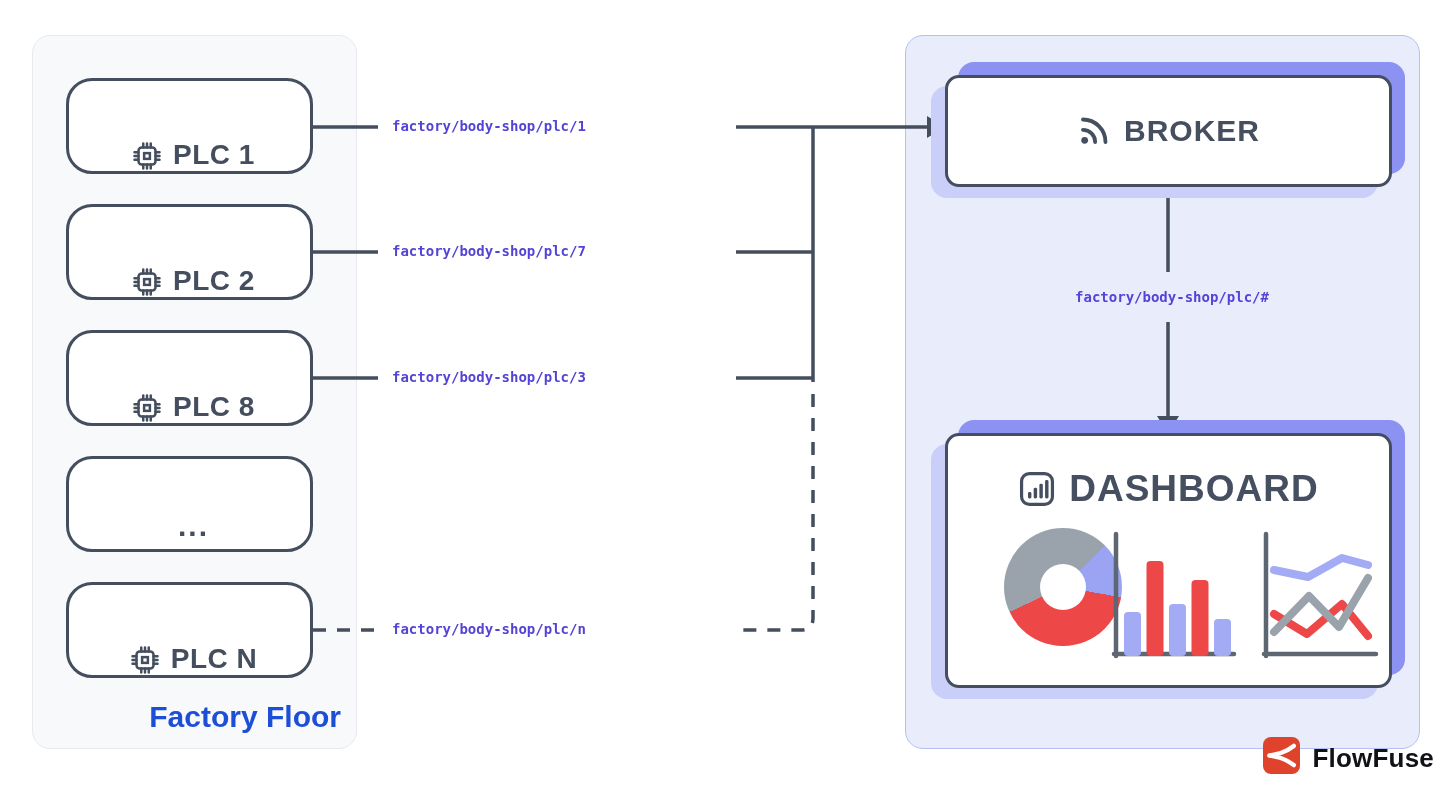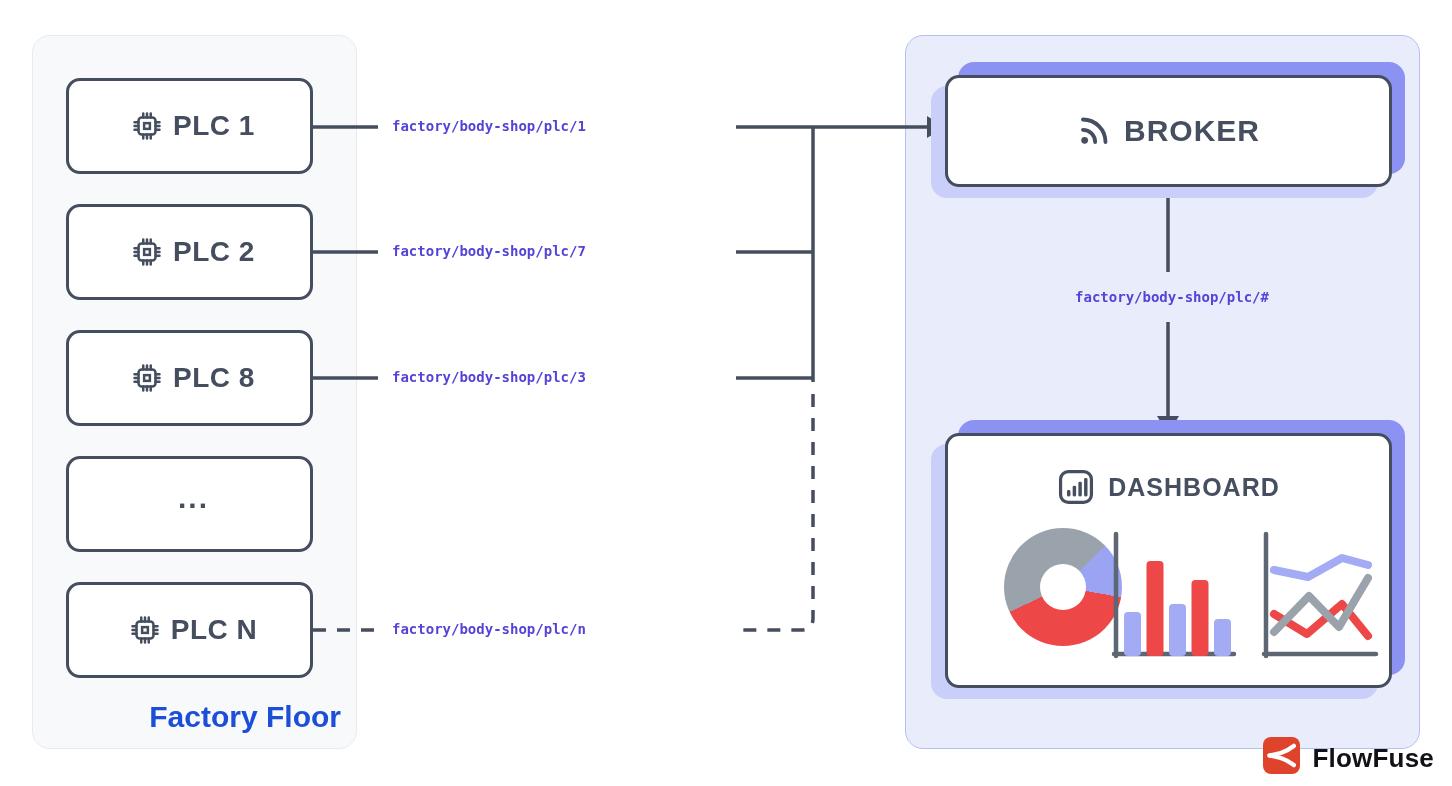--- a/index.html
+++ b/index.html
@@ -18,22 +18,22 @@
     left:905px; top:35px; width:515px; height:714px;
     background:#e9ecfb; border:1.5px solid #b6bff2;
   }
   .panel-caption {
     position:absolute; right:15px; bottom:14px;
     font-size:30px; font-weight:700; color:#1d4ed8;
   }
   
   .node {
     position:absolute; left:66px; width:247px; height:96px;
-    background:#ffffff; border:3.5px solid #444e5e; border-radius:14px;
-    display:flex; align-items:center; justify-content:center; gap:11px;
+    background:#ffffff; border:3.5px solid #444e5e; border-radius:26px;
+    display:flex; align-items:flex-end; justify-content:center; gap:11px;
     z-index:2;
     padding-left:8px;
   }
   .node .label { font-size:28px; font-weight:700; color:#444e5e; letter-spacing:.5px; }
   .node.ellipsis .label { font-size:30px; letter-spacing:2px; transform:translateY(-6px); }
   
   .wires { position:absolute; left:0; top:0; z-index:1; pointer-events:none; }
   
   .topic {
     position:absolute; z-index:2; white-space:nowrap;
@@ -55,21 +55,21 @@
     position:absolute; left:0; right:0;
     display:flex; align-items:center; justify-content:center; gap:13px;
     color:#444e5e;
   }
   .card-title .t { font-weight:800; letter-spacing:1px; color:#454f60; }
   .broker-group { left:945px; top:75px; width:447px; height:112px; }
   .broker-group .card-title { top:0; bottom:0; }
   .broker-group .t { font-size:30px; }
   .dash-group { left:945px; top:433px; width:447px; height:255px; }
   .dash-group .card-title { top:32px; }
-  .dash-group .t { font-size:25px; }
+  .dash-group .t { font-size:37px; }
   
   .donut {
     position:absolute; left:56px; top:92px; width:118px; height:118px;
     border-radius:50%;
   }
   .donut::after {
     content:""; position:absolute; left:50%; top:50%; width:46px; height:46px;
     background:#ffffff; border-radius:50%; transform:translate(-50%,-50%);
   }
   .minichart { position:absolute; }

